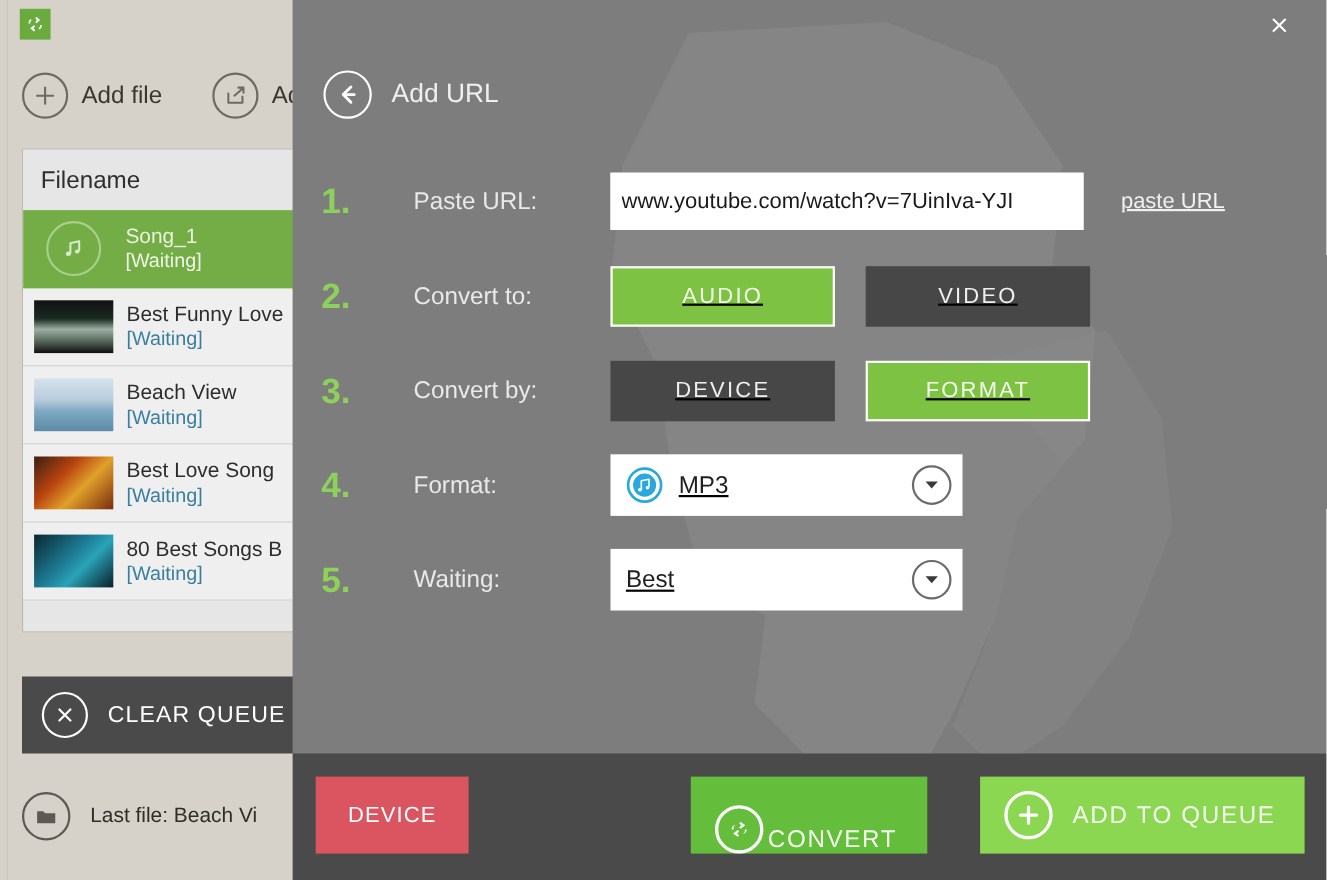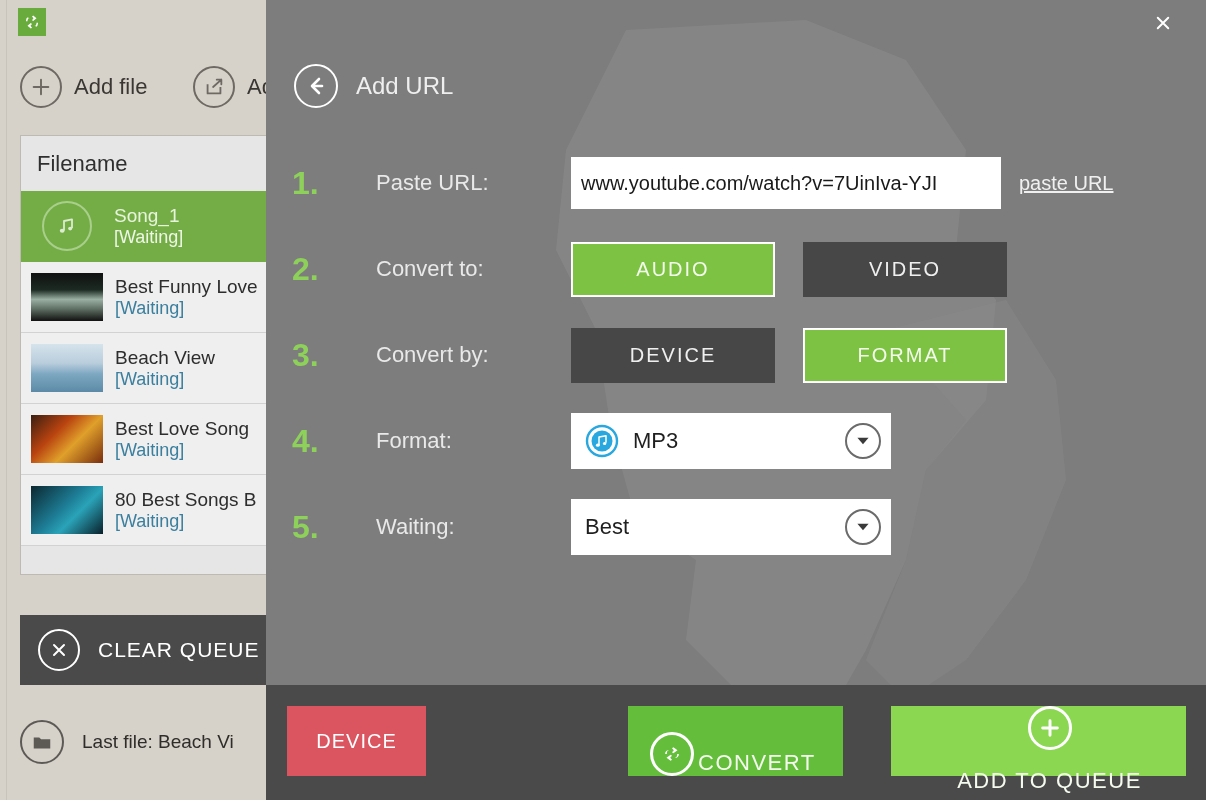--- a/index.html
+++ b/index.html
@@ -254,21 +254,22 @@
   }
   .step-label {
     position: absolute;
     left: 110px;
     font-size: 22px;
     color: #e9e9e9;
     white-space: nowrap;
   }
   .field-area {
     position: absolute;
-    left: 305px;
+    left: 289px;
+    text-decoration: underline;
   }
 
   .url-input {
     width: 430px;
     height: 52px;
     background: #ffffff;
     border: 2px solid #ffffff;
     box-sizing: border-box;
     font-family: "Liberation Sans", sans-serif;
     font-size: 20px;
@@ -371,21 +372,20 @@
     position: absolute;
     left: 625px; top: 21px;
     width: 295px; height: 70px;
     background: #8bd751;
     display: flex;
     align-items: center;
     gap: 18px;
     padding-left: 22px;
     box-sizing: border-box;
     cursor: pointer;
-    flex-direction: column;
   }
   .btn-ring {
     width: 44px; height: 44px; border-radius: 50%;
     border: 3px solid #ffffff;
     display:flex; align-items:center; justify-content:center;
     box-sizing: border-box;
     flex: 0 0 44px;
   }
   .btn-text {
     color: #f4fbee;

